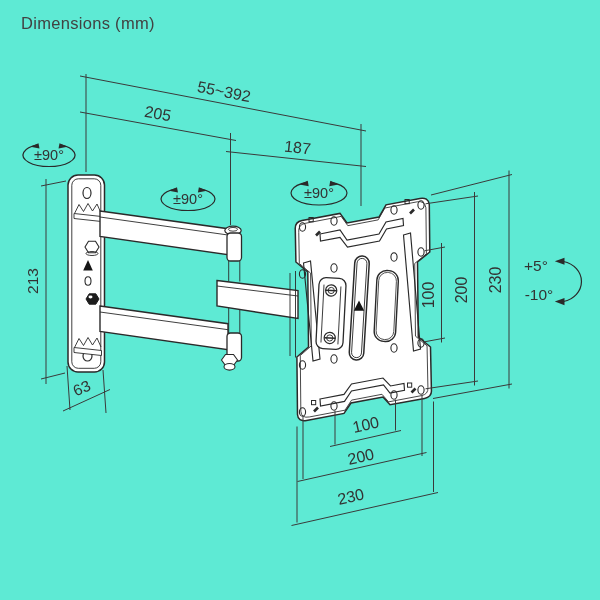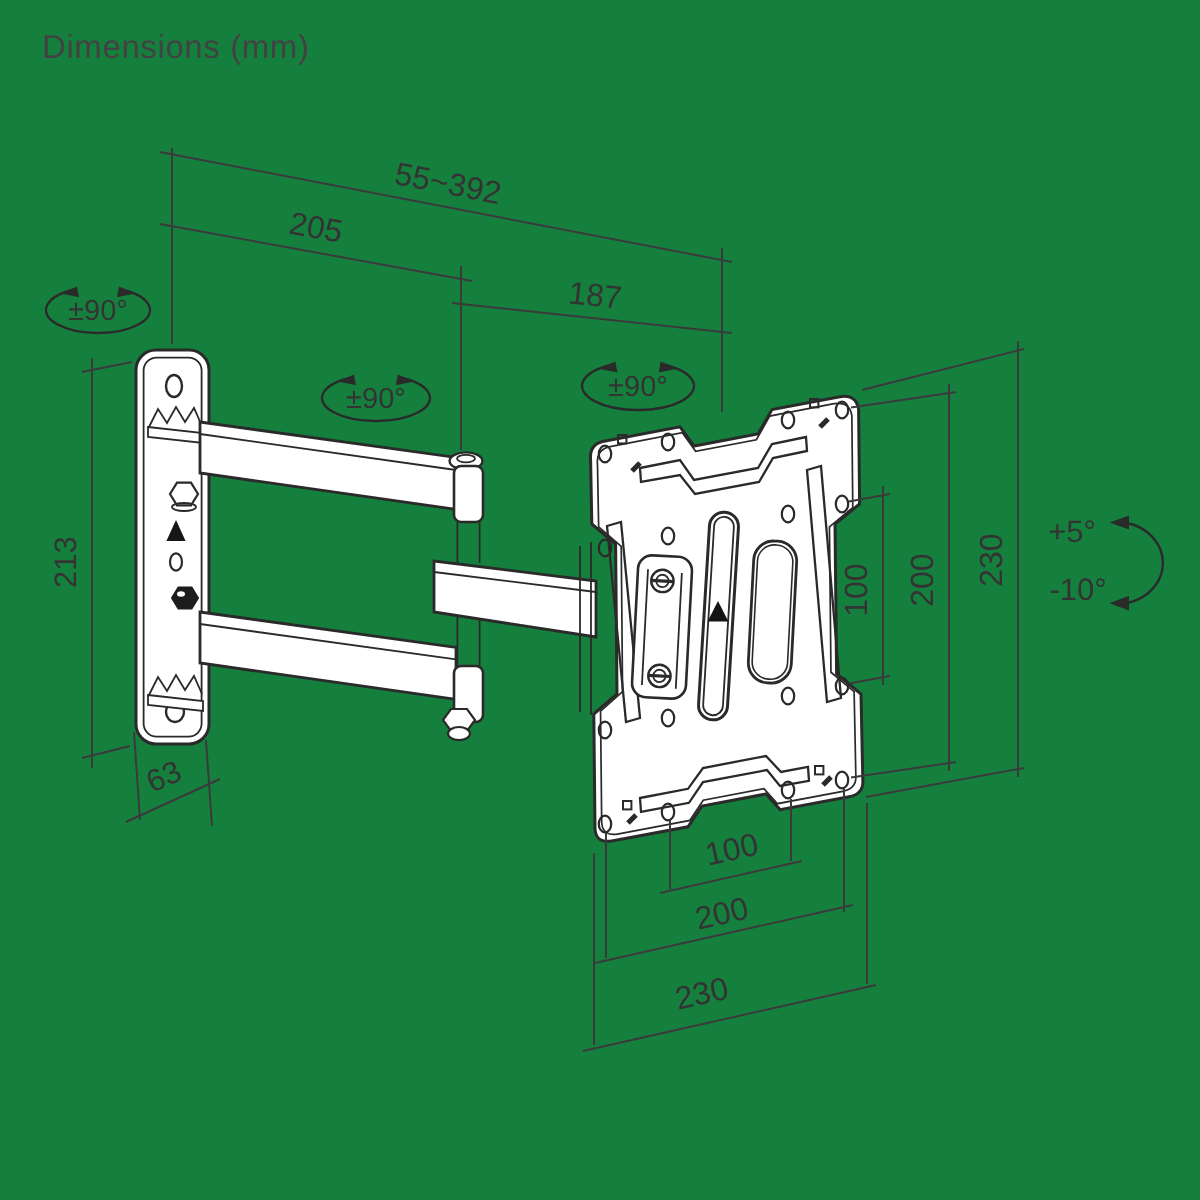--- a/index.html
+++ b/index.html
@@ -1,16 +1,16 @@
 <!DOCTYPE html>
 <html><head>
 <meta charset="utf-8">
 <style>
   html,body{margin:0;padding:0;background:#ffffff;}
-  #stage{position:relative;width:600px;height:600px;background:#15803d;overflow:hidden;
+  #stage{position:relative;width:600px;height:600px;background:#5eead4;overflow:hidden;
          font-family:"Liberation Sans", sans-serif;}
   svg{position:absolute;left:0;top:0;}
   text{fill:#333333;}
   .title{font-size:16.5px;fill:#424242;letter-spacing:.3px;}
   .dim{font-size:16px;fill:#333333;}
   .dimS{font-size:15.5px;fill:#333333;}
   .ang{font-size:14.5px;fill:#333333;}
   .tilt{font-size:15.5px;fill:#333333;}
   .ln{stroke:#2a2a2a;fill:none;}
   .lnF{stroke:#2a2a2a;fill:#ffffff;}

